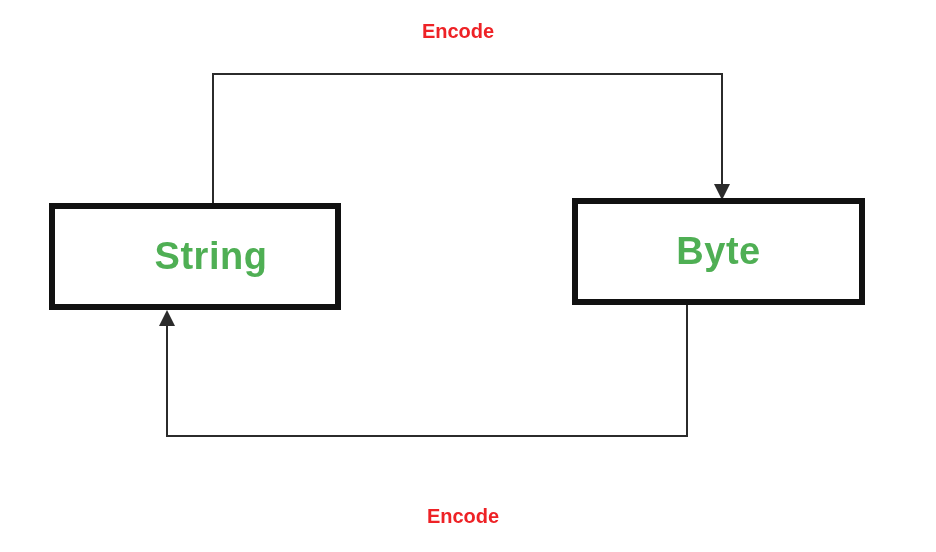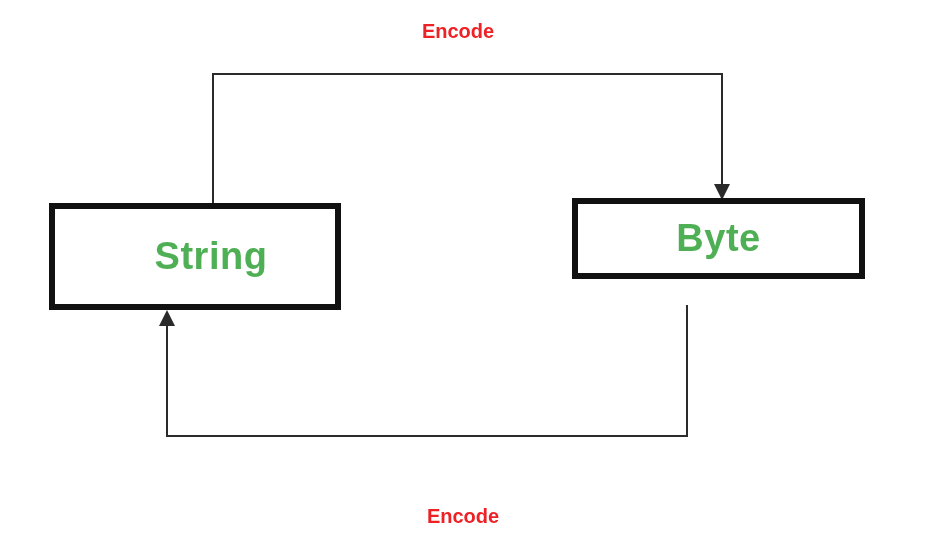--- a/index.html
+++ b/index.html
@@ -43,21 +43,21 @@
     align-items: center;
     justify-content: center;
   }
   .node-box .node-label {
     color: var(--node-text);
     font-size: 38px;
     font-weight: bold;
     letter-spacing: 0.5px;
   }
   .box-string { left: 49px;  top: 203px; width: 292px; height: 107px; padding-left: 32px; }
-  .box-byte   { left: 572px; top: 198px; width: 293px; height: 81px; }
+  .box-byte   { left: 572px; top: 198px; width: 293px; height: 107px; }
   .edge-label {
     position: absolute;
     color: var(--label-text);
     font-size: 20px;
     font-weight: bold;
     width: 160px;
     text-align: center;
   }
   .label-encode { left: 378px; top: 20px; }
   .label-decode { left: 383px; top: 505px; }

